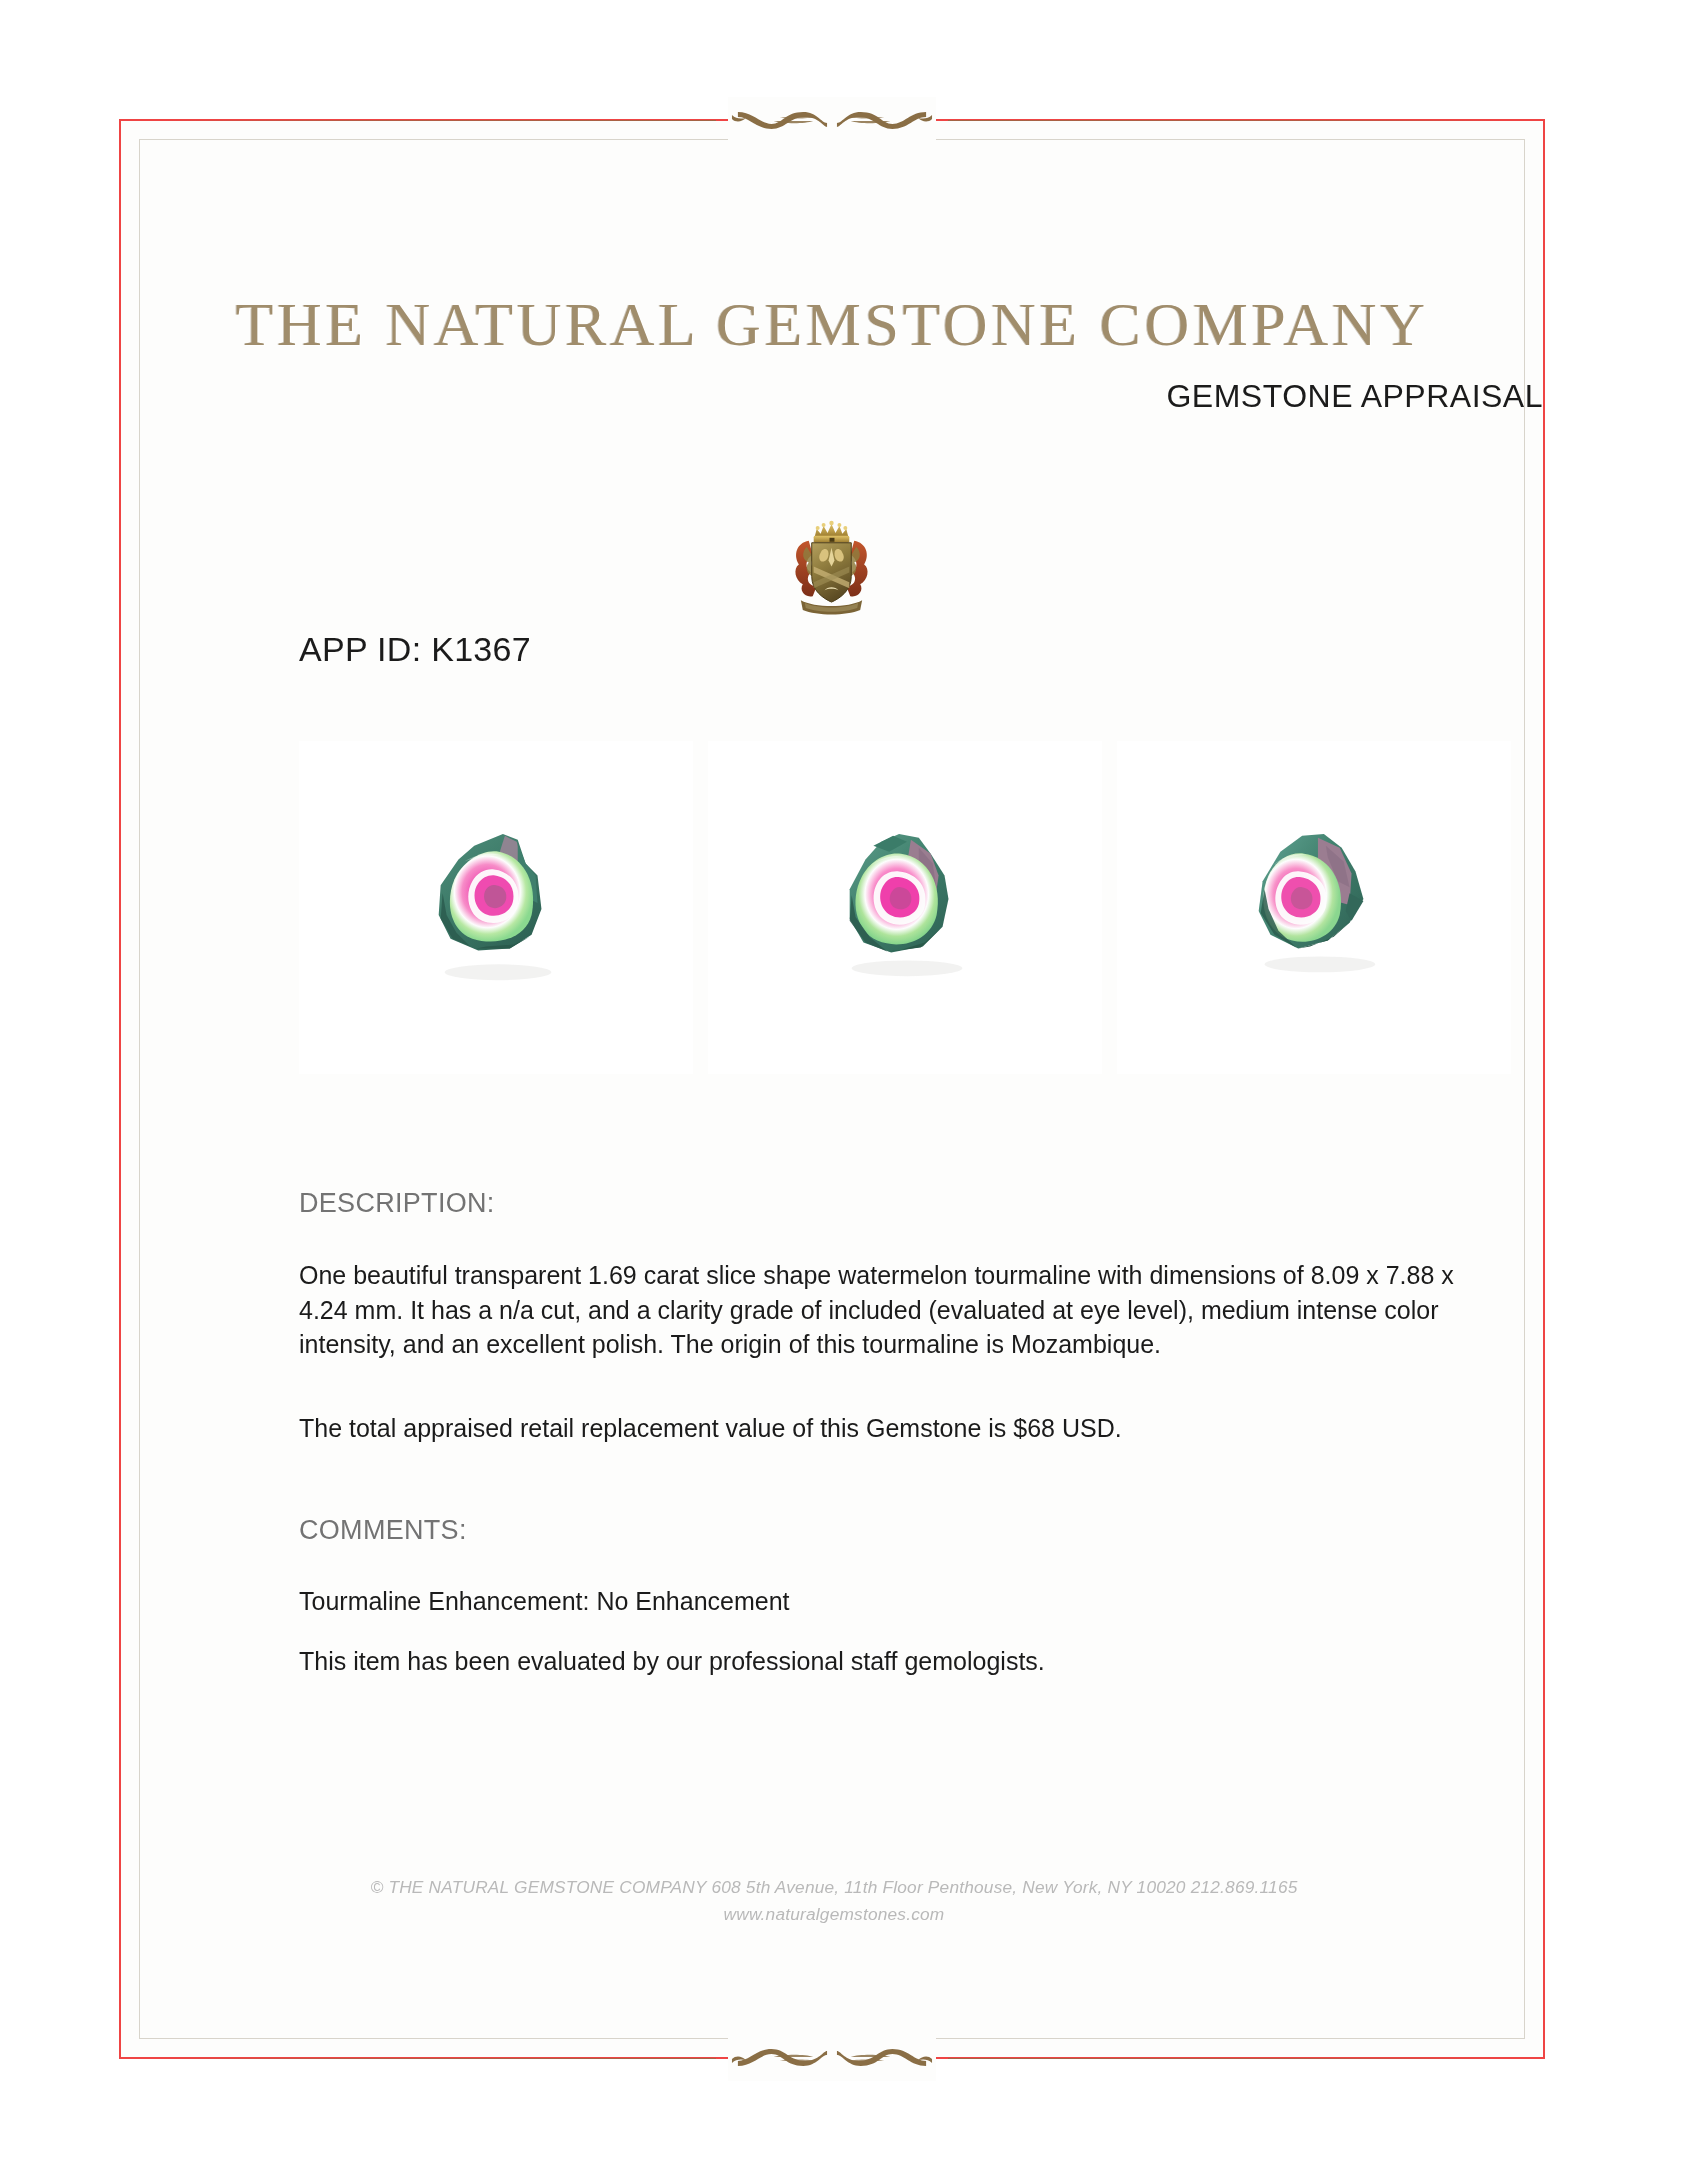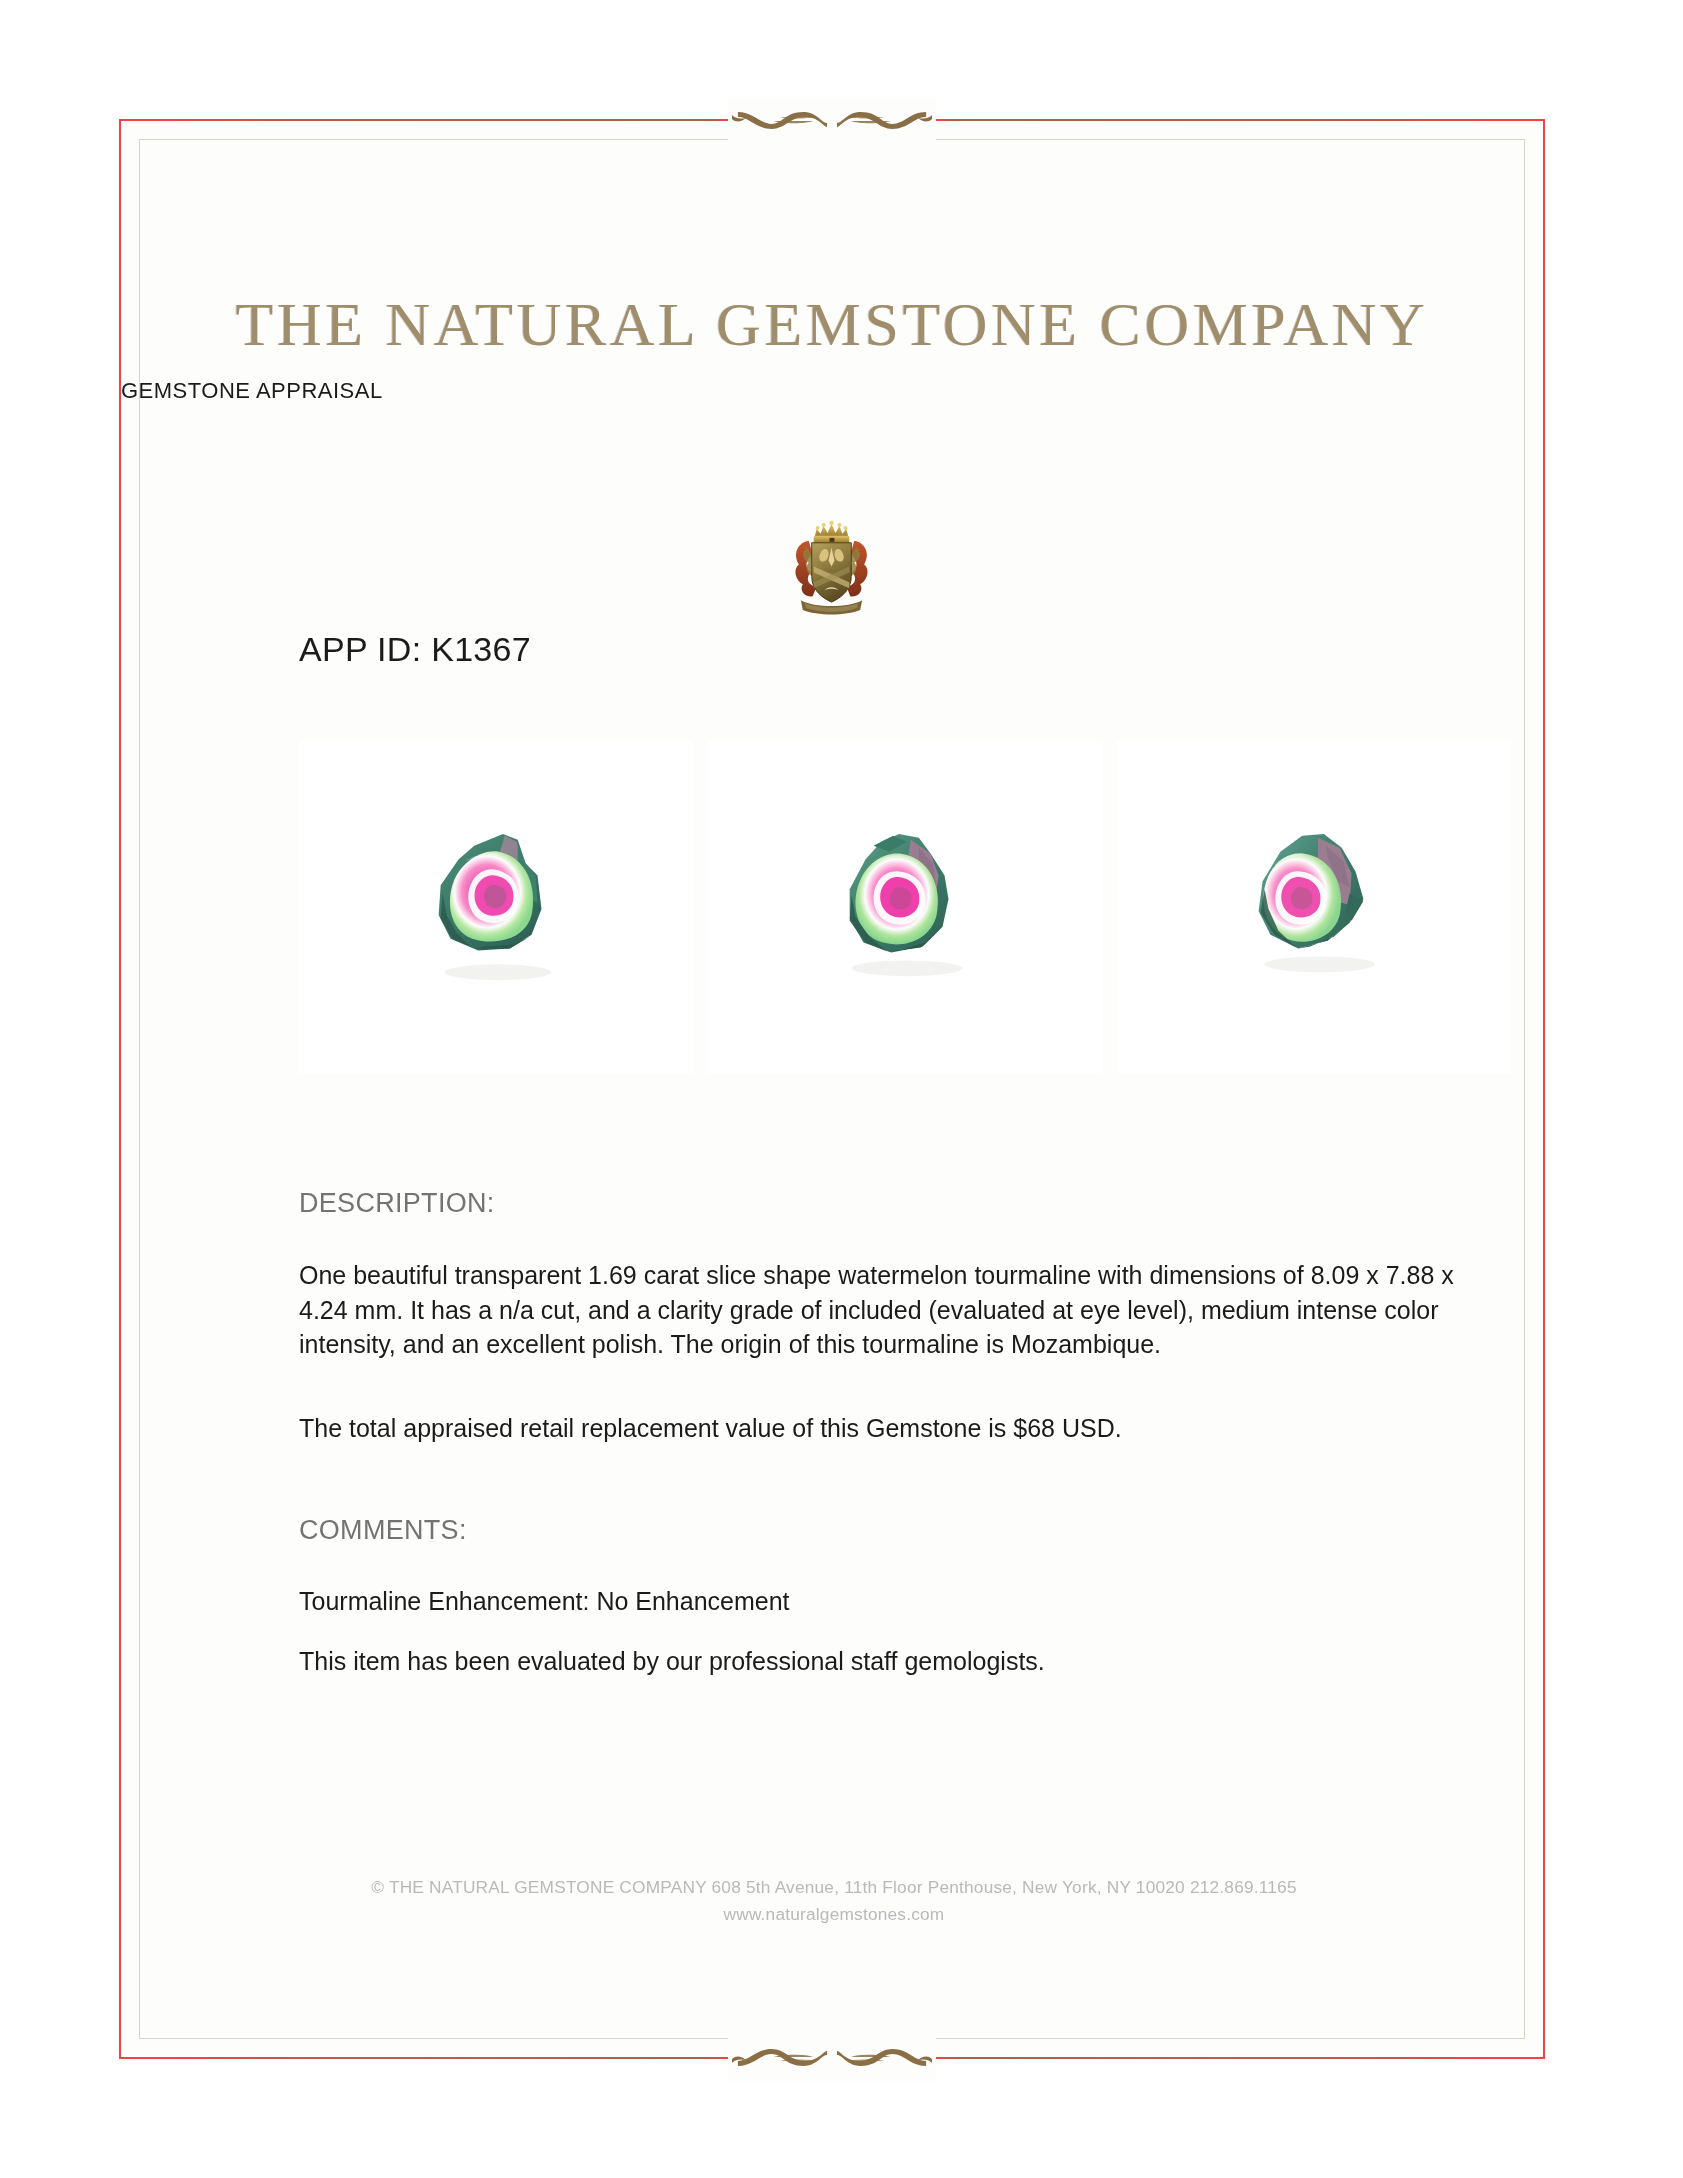--- a/index.html
+++ b/index.html
@@ -77,22 +77,22 @@
     font-weight: 400;
     color: #a08d6c;
     text-shadow: 1px 1px 0 rgba(255,255,255,0.9), -1px 0 0 rgba(120,100,68,0.35);
     white-space: nowrap;
   }
   .doc-subtitle {
     position: absolute;
     top: 257px;
     left: 0;
     right: 0;
-    text-align: left;
-    font-size: 22px;
+    text-align: right;
+    font-size: 32px;
     letter-spacing: 0.5px;
     color: #1b1b1b;
   }
 
   
   .crest {
     position: absolute;
     top: 394px;
     left: 50%;
     margin-left: -45px;
@@ -162,20 +162,21 @@
   .footer {
     position: absolute;
     left: 4px;
     right: 0;
     bottom: 129px;
     text-align: center;
     color: #b9b9b9;
     font-size: 17.3px;
     line-height: 1.55;
     letter-spacing: 0.2px;
+    font-style: italic;
   }
 </style>
 </head>
 <body>
 
 <div class="page">
   <div class="page-inner-rule"></div>
 
   <div class="ornament-band top">
     <div class="orn-rule"></div>

